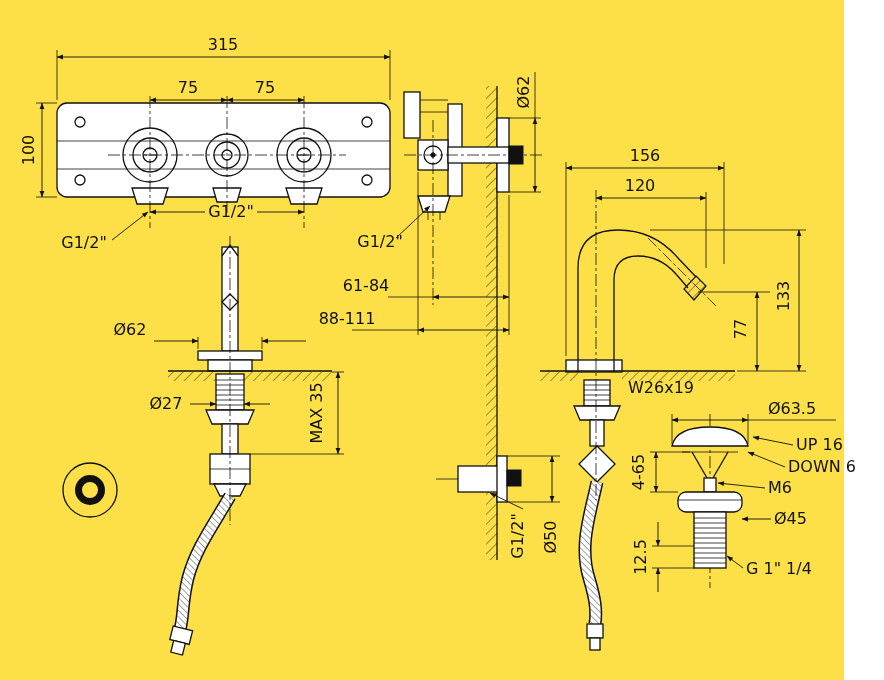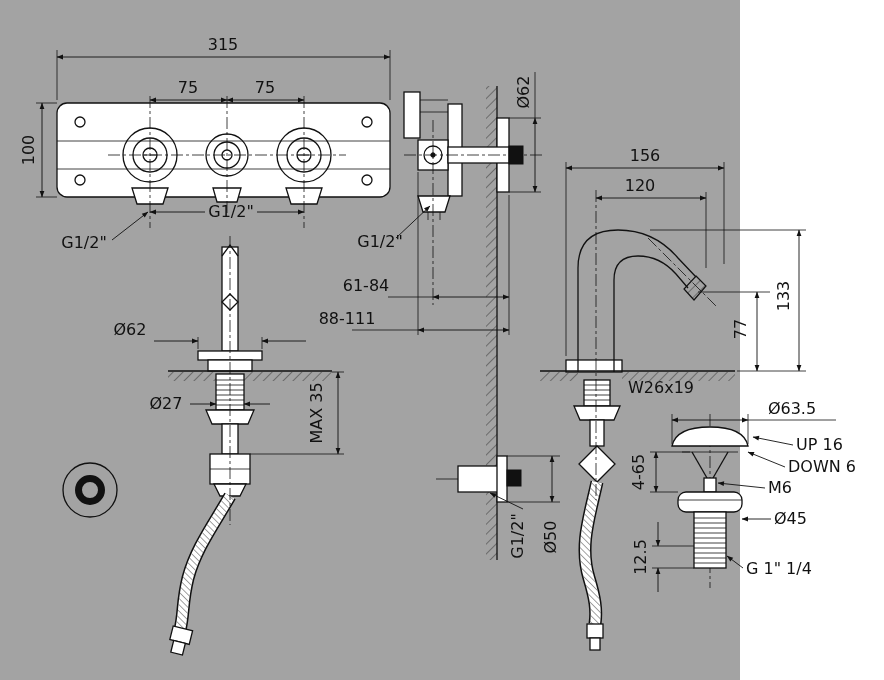--- a/index.html
+++ b/index.html
@@ -1,19 +1,19 @@
 <!DOCTYPE html>
 <html><head>
 <meta charset="utf-8">
 <style>
   html,body { margin:0; padding:0; background:#ffffff; }
   .sheet {
     position:relative;
-    width:740px; height:680px;
-    background:#a3a3a3;
+    width:844px; height:680px;
+    background:#fde047;
     font-family:"DejaVu Sans", sans-serif;
   }
   svg { display:block; }
   svg text {
     font-family:"DejaVu Sans", sans-serif;
     font-size:16px;
     fill:#111;
   }
   .obj  { fill:none; stroke:#111; stroke-width:1.3; }
   .objf { fill:#fff;  stroke:#111; stroke-width:1.3; }

